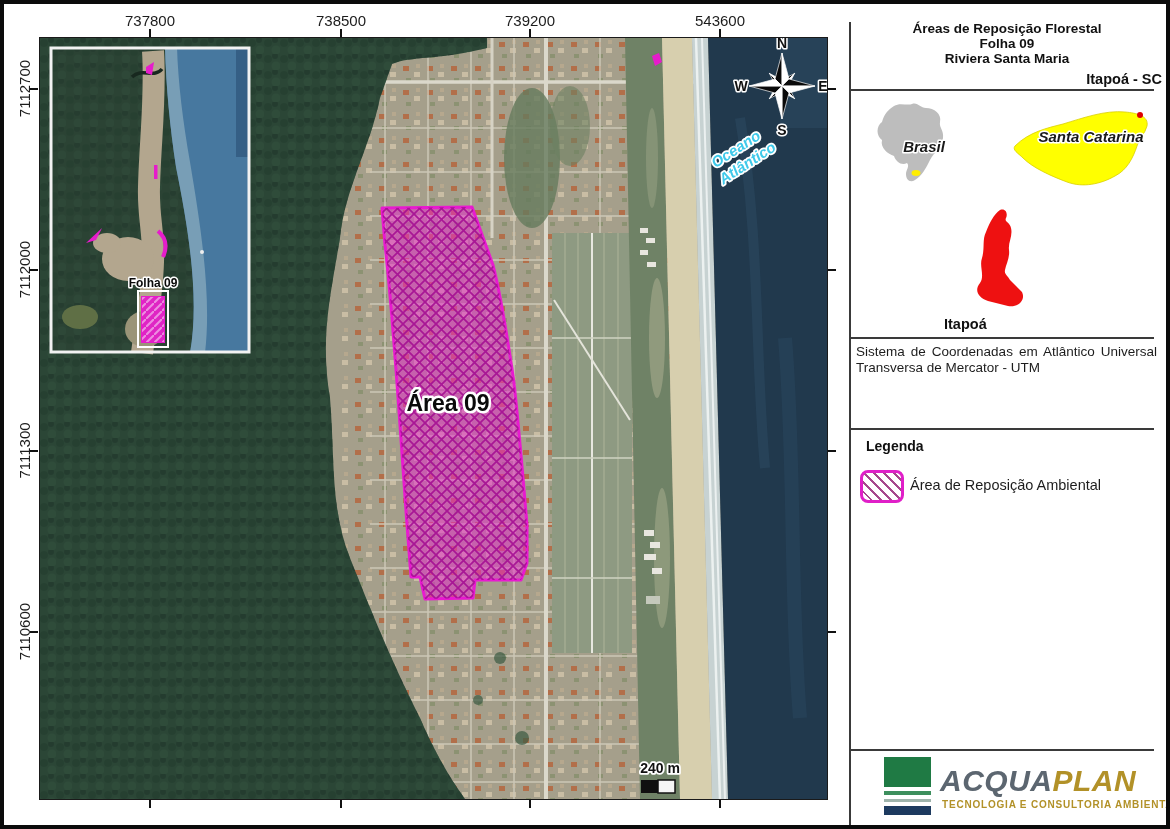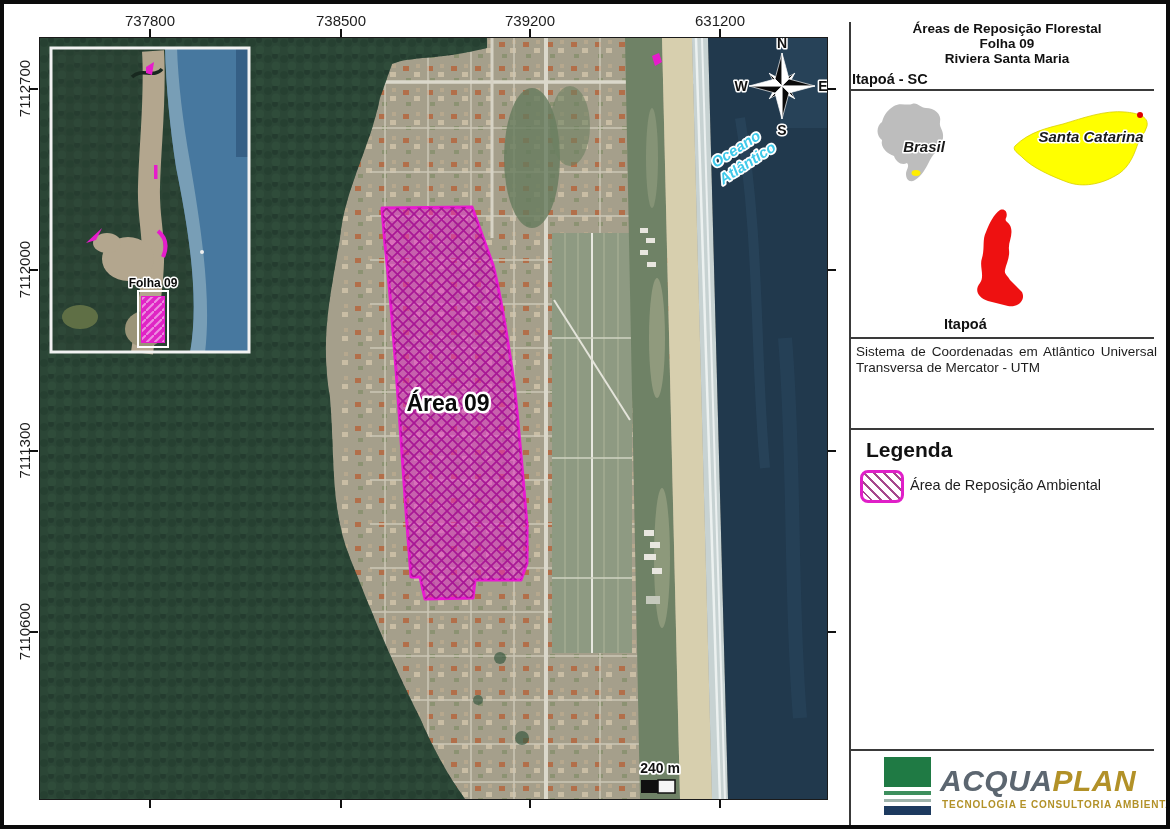--- a/index.html
+++ b/index.html
@@ -8,24 +8,24 @@
   
   .xlab{position:absolute;width:70px;text-align:center;font-size:15px;color:#1c1c1c;top:8px;}
   .ylab{position:absolute;width:66px;text-align:center;font-size:15px;color:#1c1c1c;left:-13px;transform:rotate(-90deg);}
   .tick{position:absolute;background:#111;}
   
   .map-frame{position:absolute;left:35px;top:33px;width:787px;height:761px;border:1.5px solid #1a1a1a;box-sizing:content-box;}
   
   .vline{position:absolute;left:845px;top:18px;width:2px;height:804px;background:#3a3a3a;}
   .rule{position:absolute;left:847px;width:303px;height:2px;background:#3a3a3a;}
   .ptitle{position:absolute;left:848px;width:310px;text-align:center;font-size:13.5px;font-weight:bold;color:#111;}
-  .psub{position:absolute;left:848px;width:310px;text-align:left;font-size:14.5px;font-weight:bold;color:#111;}
+  .psub{position:absolute;left:848px;width:310px;text-align:right;font-size:14.5px;font-weight:bold;color:#111;}
   .crs{position:absolute;left:852px;width:301px;font-size:13.5px;color:#1d1d1d;line-height:16px;}
   .just{text-align:justify;}
-  .leg-title{position:absolute;left:862px;font-size:21px;font-weight:bold;color:#111;}
+  .leg-title{position:absolute;left:862px;font-size:14px;font-weight:bold;color:#111;}
   .leg-swatch{position:absolute;left:856px;width:38px;height:27px;border:3.5px solid #e01fc8;border-radius:8px;background:
      repeating-linear-gradient(45deg, rgba(140,30,130,0) 0px, rgba(140,30,130,0) 5px, rgba(150,40,120,.85) 5px, rgba(150,40,120,.85) 7px),#ffffff;}
   .leg-item{position:absolute;left:906px;font-size:14.5px;color:#1d1d1d;}
   
   .logo-sq{position:absolute;left:880px;top:753px;width:47px;height:58px;display:flex;flex-direction:column;}
   .logo-sq .g{height:30px;background:#1f7a44;}
   .logo-sq .w{height:4px;background:#fff;}
   .logo-sq .g2{height:4px;background:#3d8f5d;}
   .logo-sq .s{height:3px;background:#9fb4ac;}
   .logo-sq .n{flex:1;background:#1d3a5f;}
@@ -37,21 +37,21 @@
   text{font-family:"Liberation Sans",sans-serif;}
 </style>
 </head>
 <body>
 
 <div class="sheet">
 
   <span class="xlab" style="left:111px">737800</span>
   <span class="xlab" style="left:302px">738500</span>
   <span class="xlab" style="left:491px">739200</span>
-  <span class="xlab" style="left:681px">631200</span>
+  <span class="xlab" style="left:681px">543600</span>
 
   <span class="ylab" style="top:76px">7112700</span>
   <span class="ylab" style="top:257px">7112000</span>
   <span class="ylab" style="top:438px">7111300</span>
   <span class="ylab" style="top:619px">7110600</span>
 
   <div class="tick" style="left:145px;top:25px;width:2px;height:8px"></div>
   <div class="tick" style="left:336px;top:25px;width:2px;height:8px"></div>
   <div class="tick" style="left:525px;top:25px;width:2px;height:8px"></div>
   <div class="tick" style="left:715px;top:25px;width:2px;height:8px"></div>

